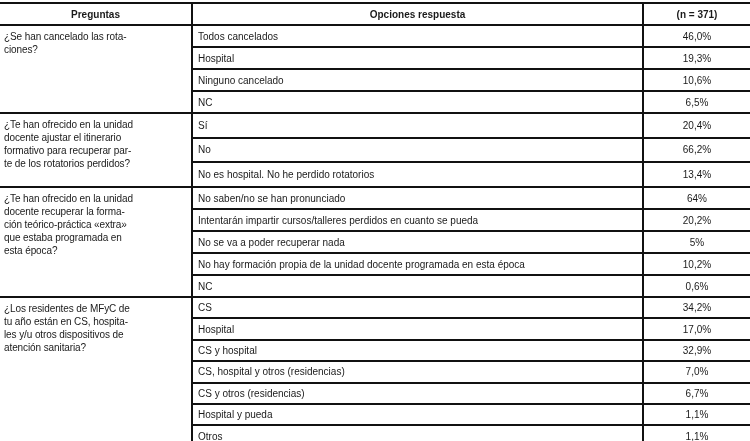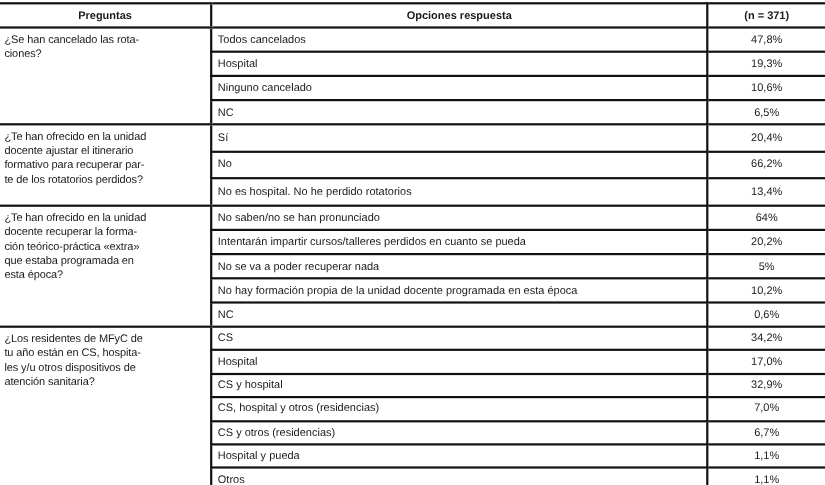--- a/index.html
+++ b/index.html
@@ -51,21 +51,21 @@
     </tr>
   </thead>
   <tbody>
 
     <tr>
       <td class="q" rowspan="4">
           <span class="q-text">¿Se han cancelado las rota-
 ciones?</span>
         </td>
       <td class="o">Todos cancelados</td>
-      <td class="n">47,8%</td>
+      <td class="n">46,0%</td>
     </tr>
     <tr>
       <td class="o">Hospital</td>
       <td class="n">19,3%</td>
     </tr>
     <tr>
       <td class="o">Ninguno cancelado</td>
       <td class="n">10,6%</td>
     </tr>
     <tr>

